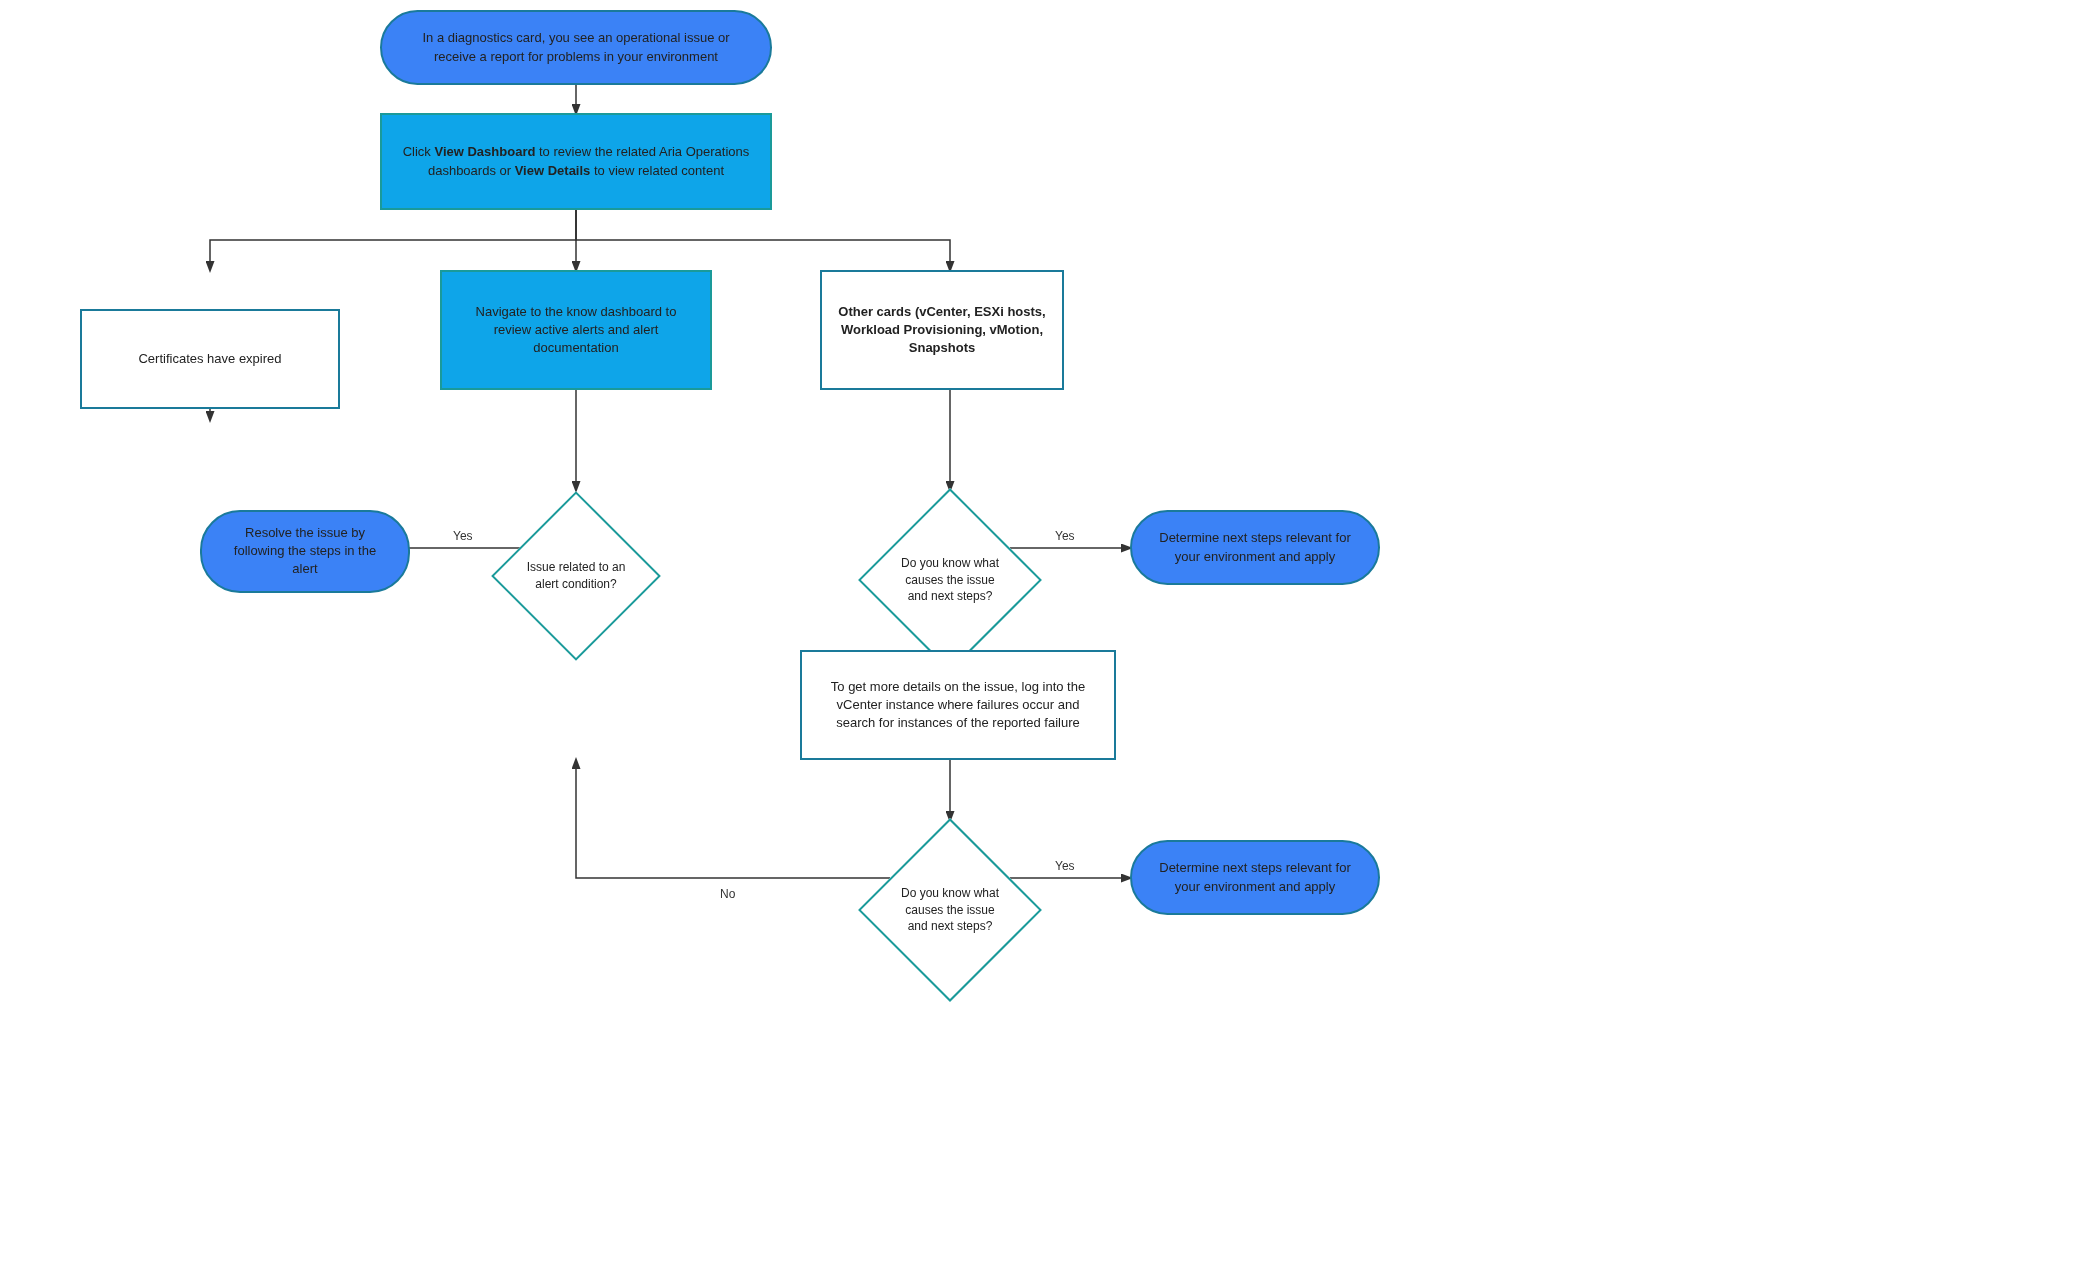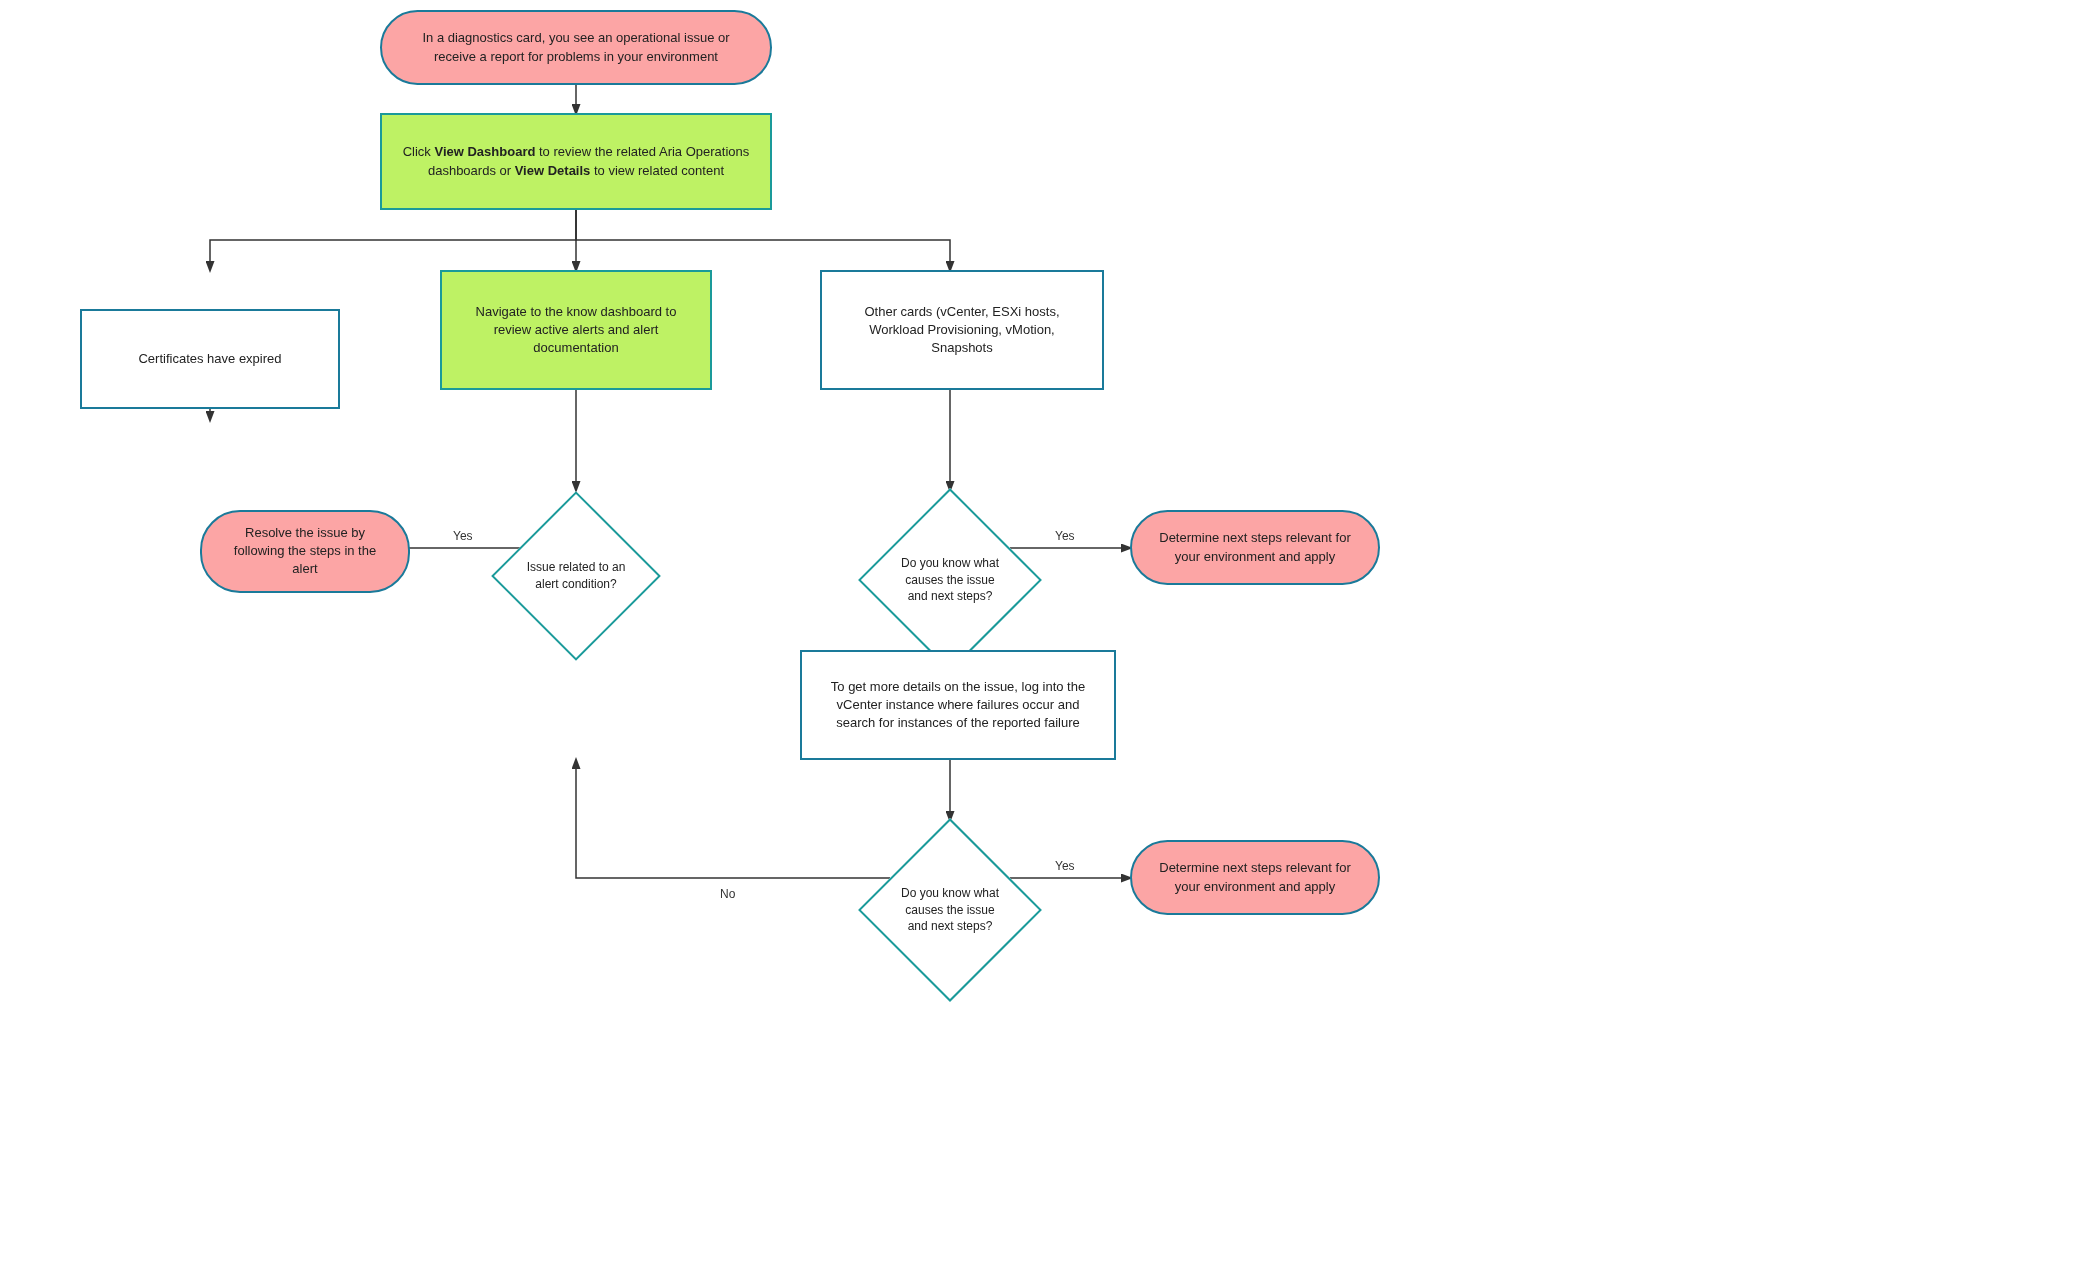--- a/index.html
+++ b/index.html
@@ -26,27 +26,27 @@
       align-items: center;
       justify-content: center;
       text-align: center;
       line-height: 1.4;
       font-size: 13px;
     }
 
     .node-rounded {
       border: 2px solid #1a7a9a;
       border-radius: 40px;
-      background: #fca5a5;
+      background: #3b82f6;
       padding: 12px 20px;
     }
 
     .node-rect {
       border: 2px solid #1a9a9a;
-      background: #bef264;
+      background: #0ea5e9;
       padding: 12px 16px;
     }
 
     .node-rect-blue {
       border: 2px solid #1a7a9a;
       background: #fff;
       padding: 12px 16px;
     }
 
     .node-diamond-wrapper {
@@ -152,21 +152,21 @@
 
   <div class="node node-rect-blue" style="left:80px; top:270px; width:260px; min-height:100px;margin-top:39px;">
     <span>Certificates have expired</span>
   </div>
 
 
   <div class="node node-rect" style="left:440px; top:270px; width:272px; min-height:120px;">
     <span>Navigate to the know dashboard to review active alerts and alert documentation</span>
   </div>
 
-  <div class="node node-rect-blue" style="left:820px; top:270px; width:284px; min-height:120px;">
+  <div class="node node-rect-blue" style="left:820px; top:270px; width:244px; min-height:120px;font-weight:bold;">
     <span>Other cards (vCenter, ESXi hosts, Workload Provisioning, vMotion, Snapshots</span>
   </div>
 
   <div class="node-diamond-wrapper" style="left:490px; top:490px; width:172px; height:172px;">
     <div class="node-diamond" style="width:120px; height:120px;"></div>
     <div class="node-diamond-text" style="width:130px; font-size:12px;">Issue related to an alert condition?</div>
   </div>
 
   <div class="node node-rounded" style="left:200px; top:510px; width:210px; min-height:75px;">
     <span>Resolve the issue by following the steps in the alert</span>

